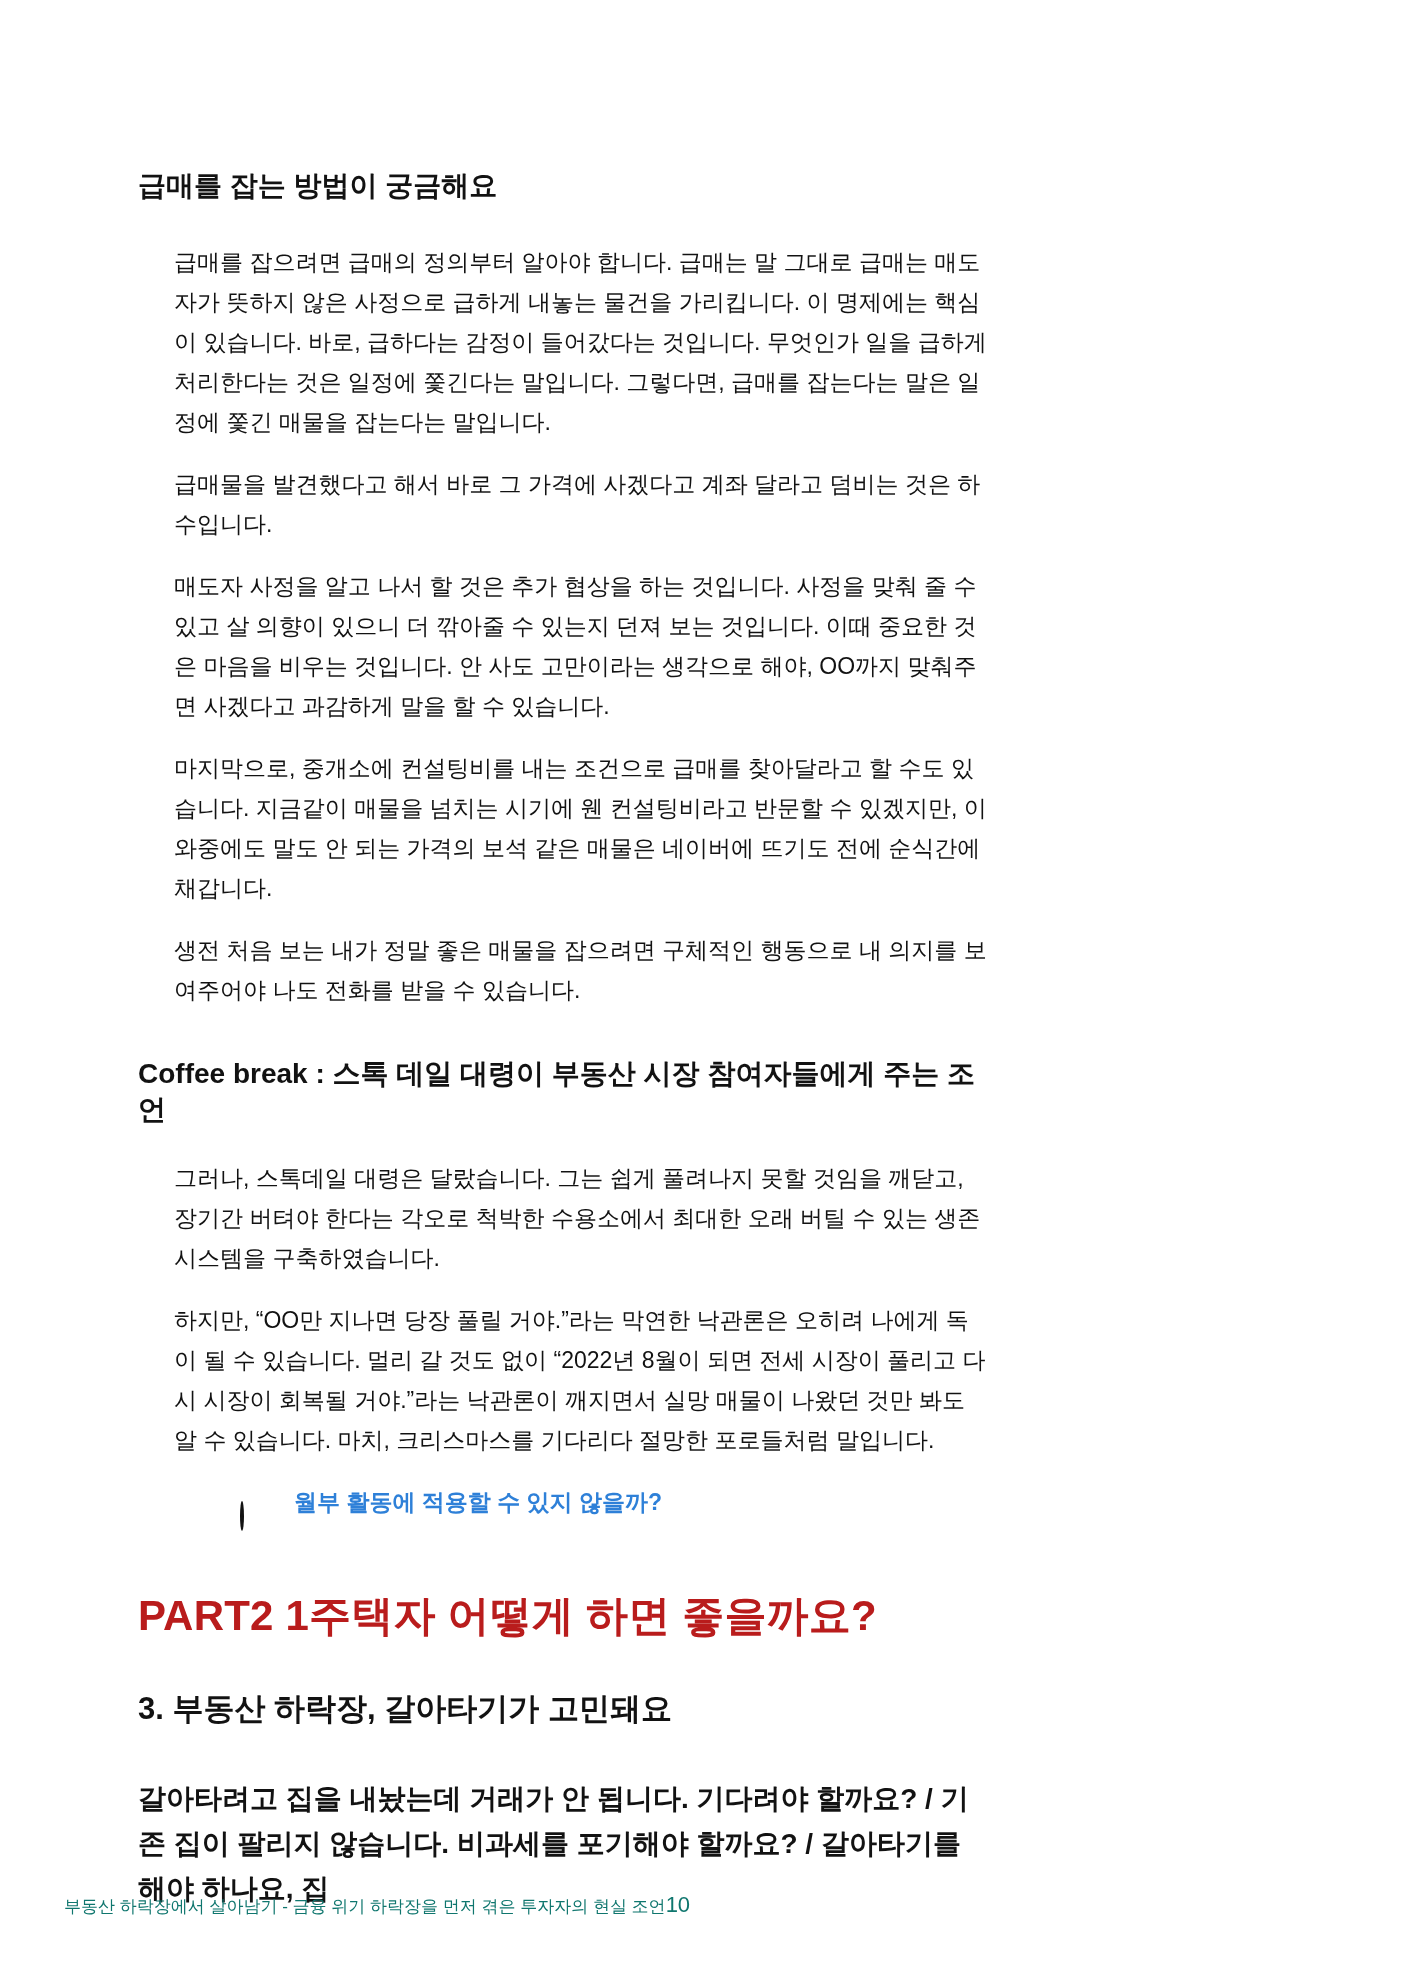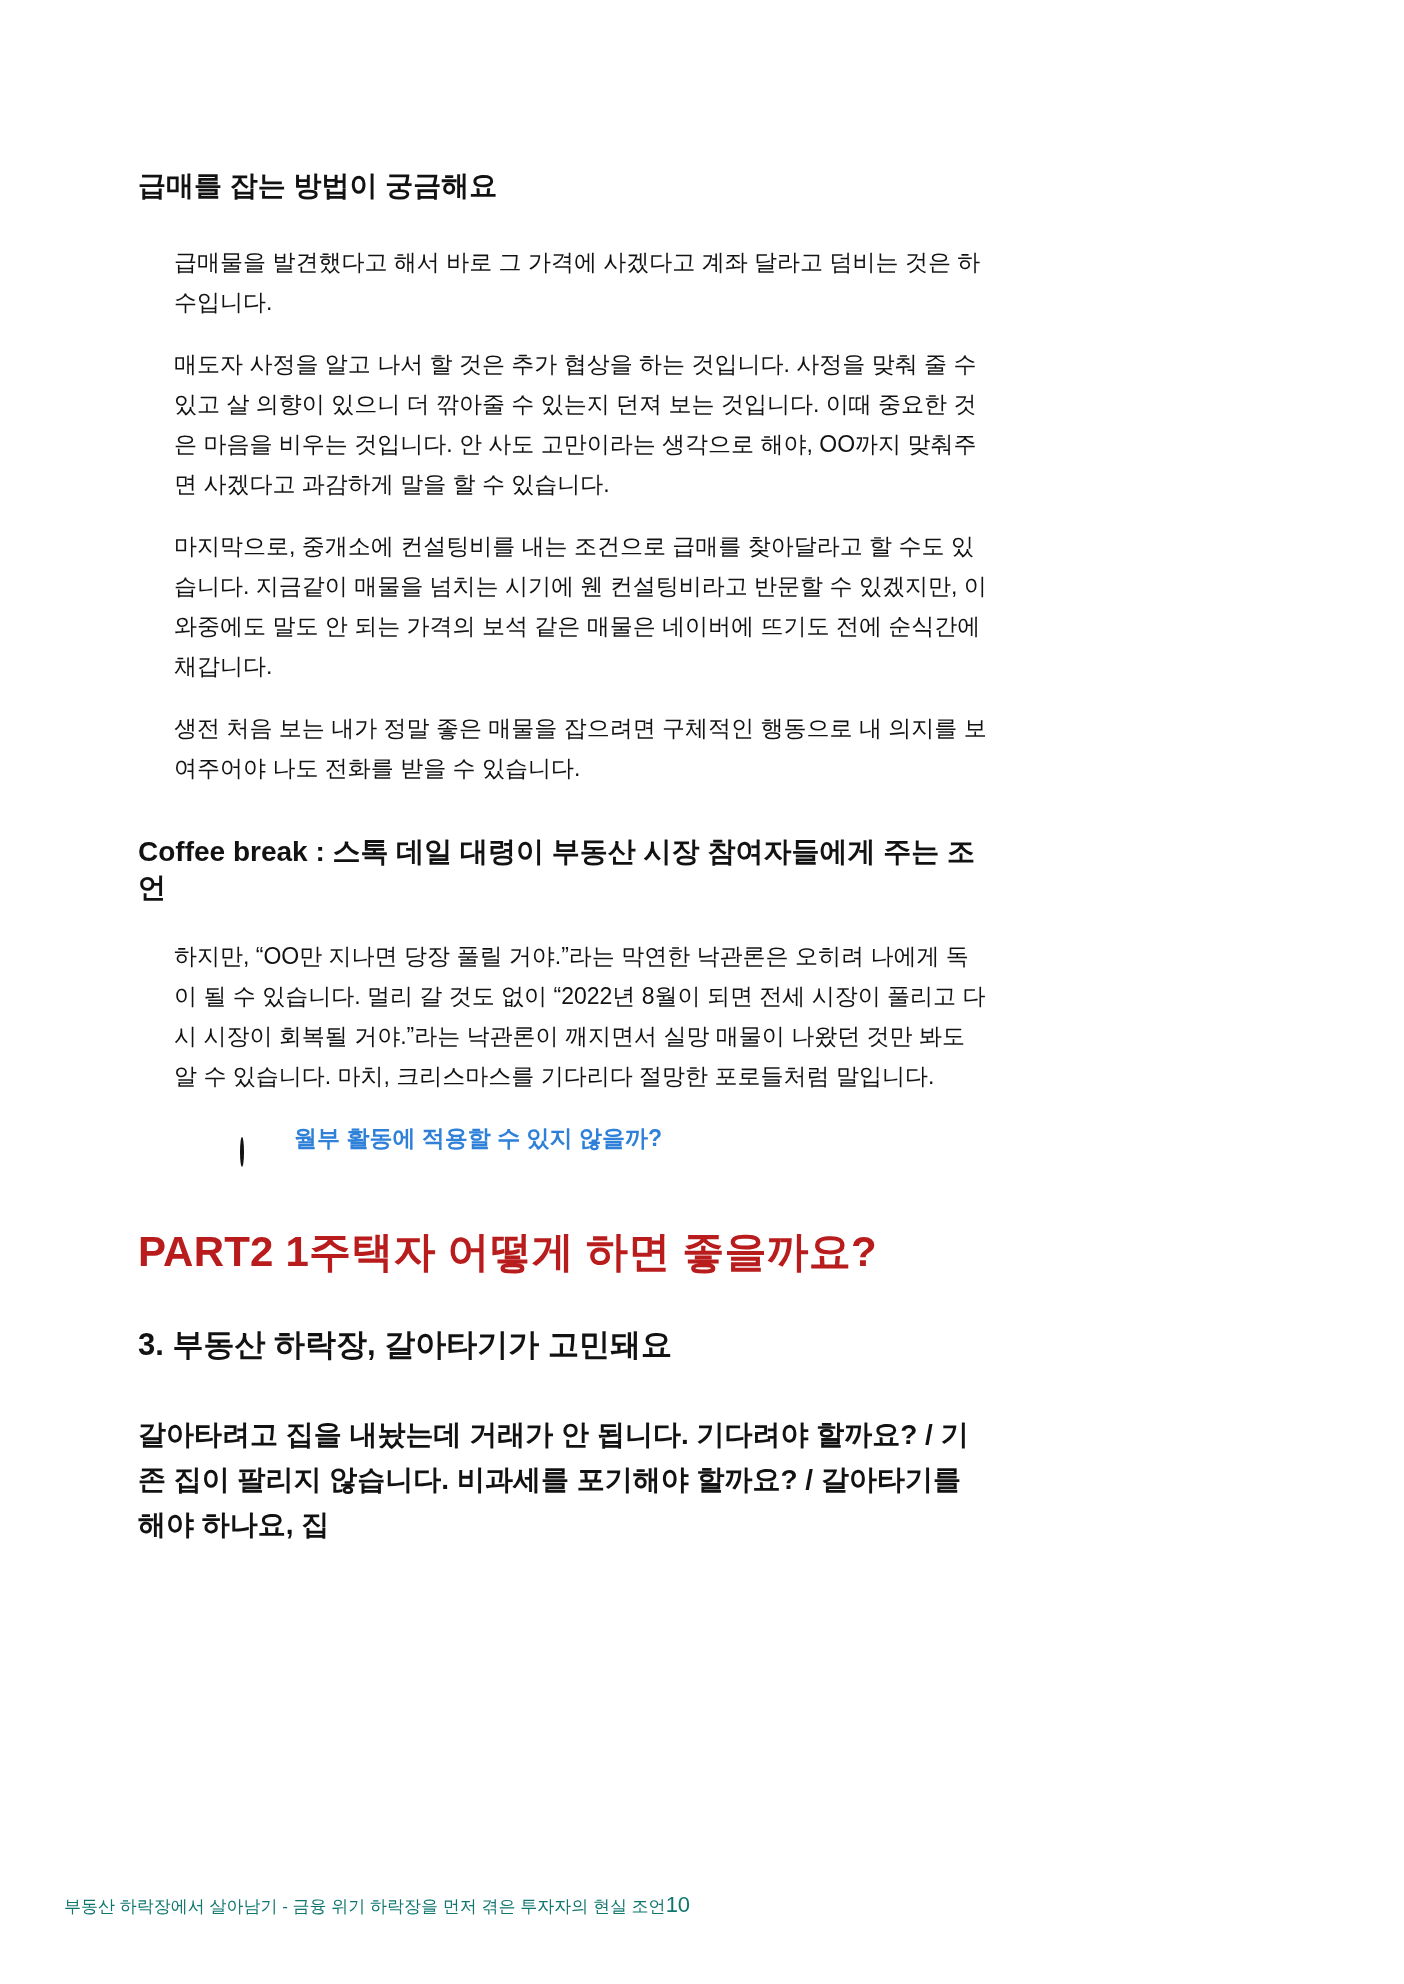--- a/index.html
+++ b/index.html
@@ -116,39 +116,47 @@
 <body>
 
 <div class="page">
   <div class="content">
 
     <h3 class="section-heading">급매를 잡는 방법이 궁금해요</h3>
 
     <ul class="bullet-list">
       <li class="bullet-item">
         <span class="marker-box"><span class="dot"></span></span>
+        <span class="bullet-text">급매를 잡으려면 급매의 정의부터 알아야 합니다. 급매는 말 그대로 급매는 매도자가 뜻하지 않은 사정으로 급하게 내놓는 물건을 가리킵니다. 이 명제에는 핵심이 있습니다. 바로, 급하다는 감정이 들어갔다는 것입니다. 무엇인가 일을 급하게 처리한다는 것은 일정에 쫓긴다는 말입니다. 그렇다면, 급매를 잡는다는 말은 일정에 쫓긴 매물을 잡는다는 말입니다.</span>
+      </li>
+      <li class="bullet-item">
+        <span class="marker-box"><span class="dot"></span></span>
         <span class="bullet-text">급매물을 발견했다고 해서 바로 그 가격에 사겠다고 계좌 달라고 덤비는 것은 하수입니다.</span>
       </li>
       <li class="bullet-item">
         <span class="marker-box"><span class="dot"></span></span>
         <span class="bullet-text">매도자 사정을 알고 나서 할 것은 추가 협상을 하는 것입니다. 사정을 맞춰 줄 수 있고 살 의향이 있으니 더 깎아줄 수 있는지 던져 보는 것입니다. 이때 중요한 것은 마음을 비우는 것입니다. 안 사도 고만이라는 생각으로 해야, OO까지 맞춰주면 사겠다고 과감하게 말을 할 수 있습니다.</span>
       </li>
       <li class="bullet-item">
         <span class="marker-box"><span class="dot"></span></span>
         <span class="bullet-text">마지막으로, 중개소에 컨설팅비를 내는 조건으로 급매를 찾아달라고 할 수도 있습니다. 지금같이 매물을 넘치는 시기에 웬 컨설팅비라고 반문할 수 있겠지만, 이 와중에도 말도 안 되는 가격의 보석 같은 매물은 네이버에 뜨기도 전에 순식간에 채갑니다.</span>
       </li>
       <li class="bullet-item">
         <span class="marker-box"><span class="dot"></span></span>
         <span class="bullet-text">생전 처음 보는 내가 정말 좋은 매물을 잡으려면 구체적인 행동으로 내 의지를 보여주어야 나도 전화를 받을 수 있습니다.</span>
       </li>
     </ul>
 
     <h3 class="coffee-heading">Coffee break : 스톡 데일 대령이 부동산 시장 참여자들에게 주는 조언</h3>
 
     <ul class="bullet-list second">
+      <li class="bullet-item">
+        <span class="marker-box"><span class="dot"></span></span>
+        <span class="bullet-text">그러나, 스톡데일 대령은 달랐습니다. 그는 쉽게 풀려나지 못할 것임을 깨닫고, 장기간 버텨야 한다는 각오로 척박한 수용소에서 최대한 오래 버틸 수 있는 생존 시스템을 구축하였습니다.</span>
+      </li>
       <li class="bullet-item">
         <span class="marker-box"><span class="dot"></span></span>
         <span class="bullet-text">하지만, “OO만 지나면 당장 풀릴 거야.”라는 막연한 낙관론은 오히려 나에게 독이 될 수 있습니다. 멀리 갈 것도 없이 “2022년 8월이 되면 전세 시장이 풀리고 다시 시장이 회복될 거야.”라는 낙관론이 깨지면서 실망 매물이 나왔던 것만 봐도 알 수 있습니다. 마치, 크리스마스를 기다리다 절망한 포로들처럼 말입니다.</span>
       </li>
       <li class="bullet-item sub-bullet-item">
         <span class="marker-box sub"><span class="circle"></span></span>
         <span class="sub-bullet-text">월부 활동에 적용할 수 있지 않을까?</span>
       </li>
     </ul>
 

